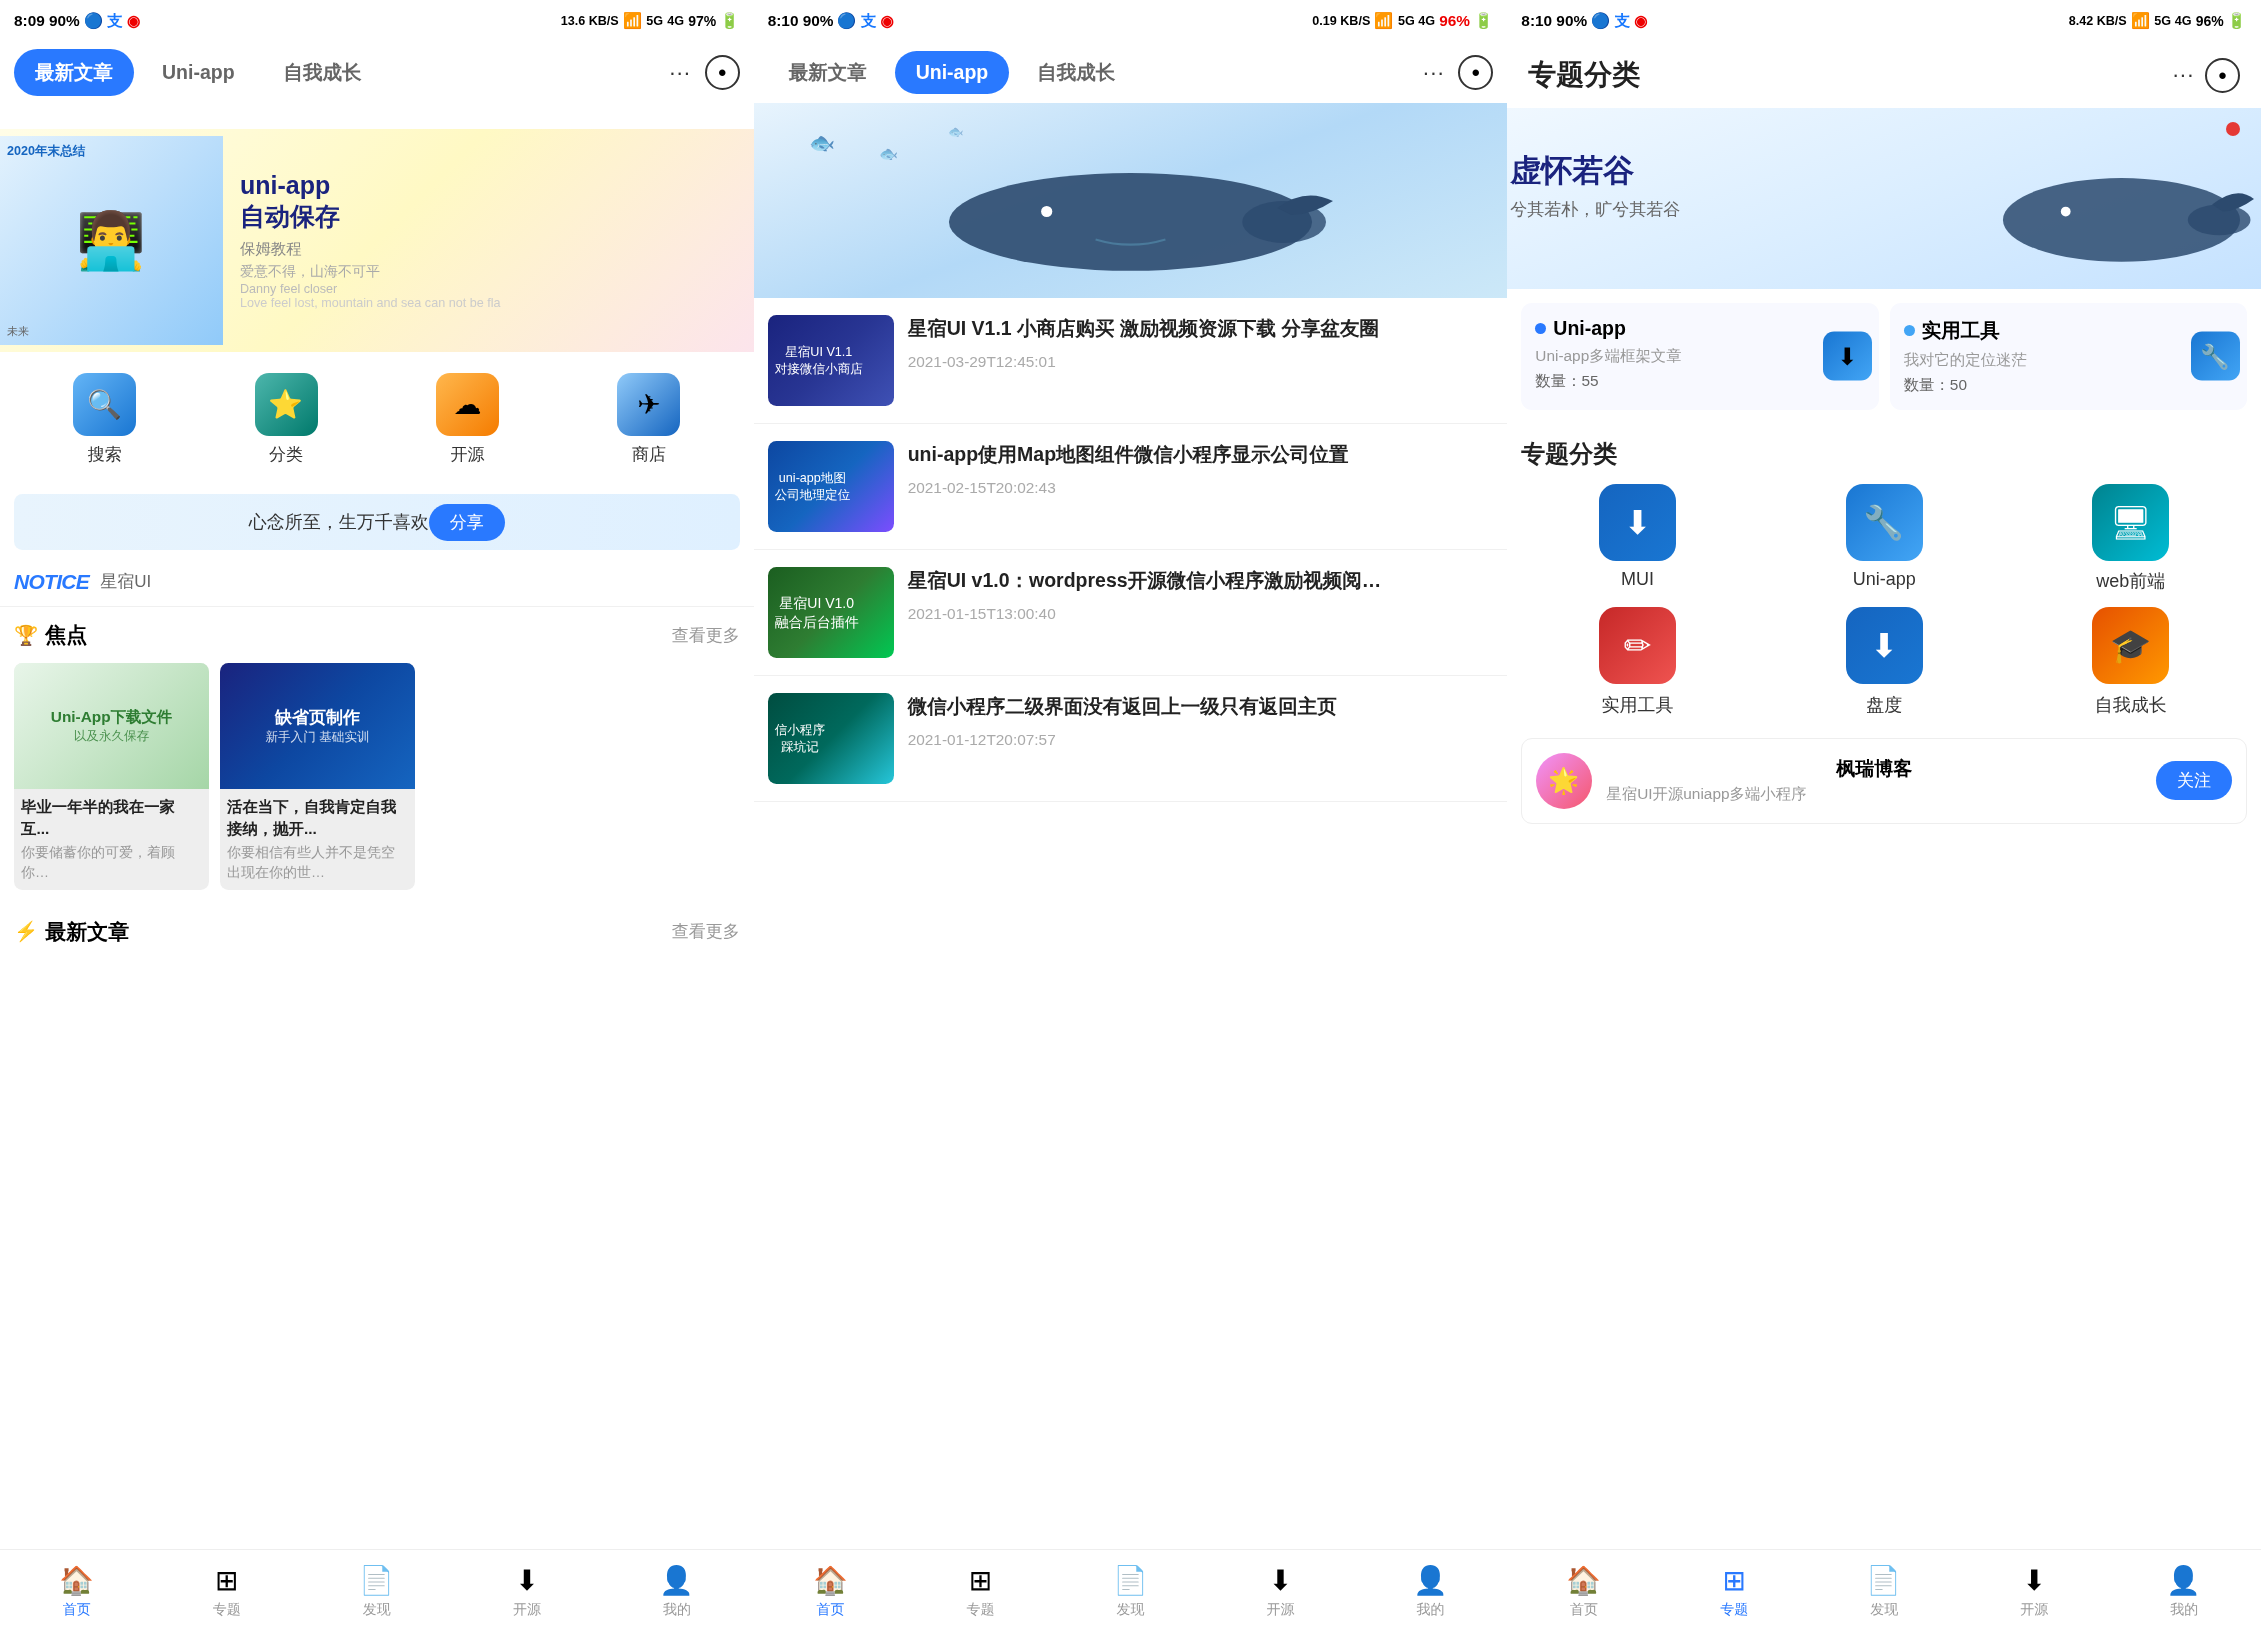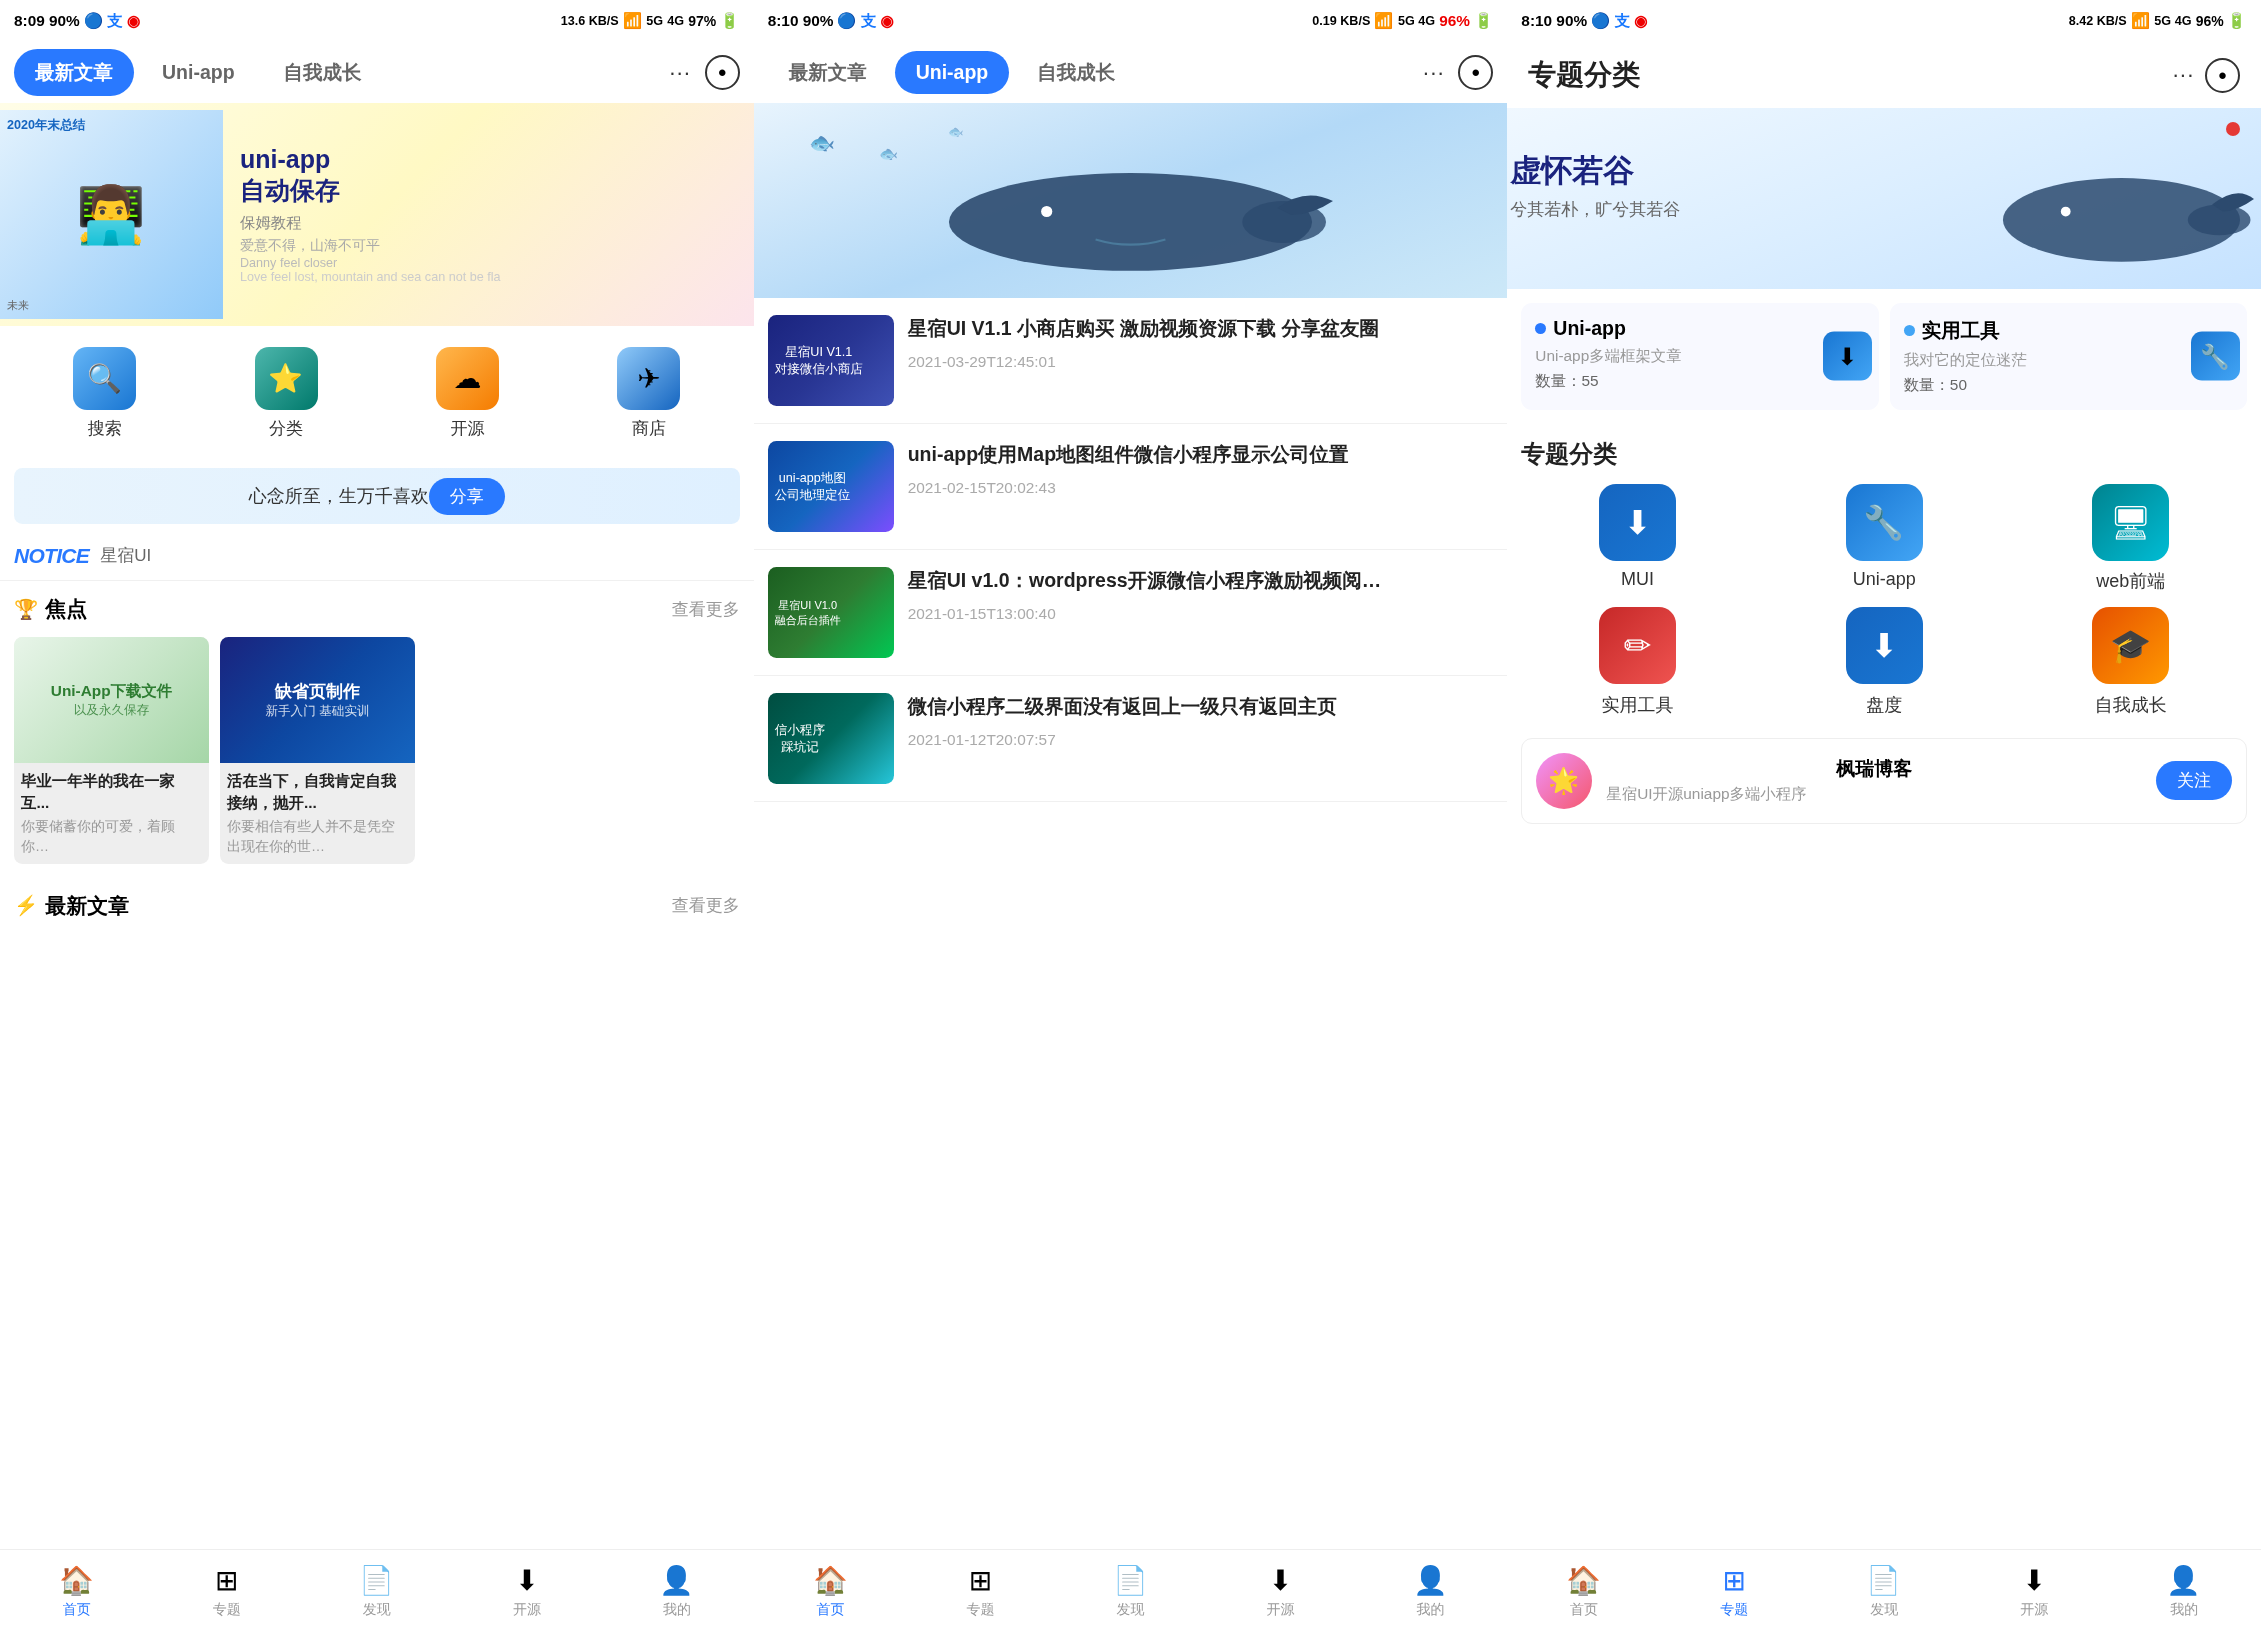--- a/index.html
+++ b/index.html
@@ -67,20 +67,21 @@
     
     .content { flex: 1; overflow-y: auto; overflow-x: hidden; }
     
     .hero-banner {
       width: 100%;
       height: 223px;
       background: linear-gradient(135deg, #ffecd2 0%, #fcb69f 100%);
       position: relative;
       overflow: hidden;
       border-radius: 0;
+      margin-top: 26px;
     }
     
     .icon-grid {
       display: flex;
       justify-content: space-around;
       padding: 21px 14px;
       background: #fff;
     }
     .icon-item { display: flex; flex-direction: column; align-items: center; gap: 7px; }
     .icon-circle {
@@ -453,21 +454,21 @@
           <div style="color:#fff;font-size:12.6px;text-align:center;padding:7px;line-height:1.3;">uni-app地图<br>公司地理定位</div>
         </div>
         <div class="article-info">
           <div class="article-title">uni-app使用Map地图组件微信小程序显示公司位置</div>
           <div class="article-time">2021-02-15T20:02:43</div>
         </div>
       </div>
 
       <div class="article-item">
         <div class="article-thumb thumb-3">
-          <div style="color:#fff;font-size:11px;text-align:center;padding:7px;line-height:1.3;">星宿UI V1.0<br>融合后台插件</div>
+          <div style="color:#fff;font-size:14px;text-align:center;padding:7px;line-height:1.3;">星宿UI V1.0<br>融合后台插件</div>
         </div>
         <div class="article-info">
           <div class="article-title">星宿UI v1.0：wordpress开源微信小程序激励视频阅…</div>
           <div class="article-time">2021-01-15T13:00:40</div>
         </div>
       </div>
 
       <div class="article-item">
         <div class="article-thumb thumb-4">
           <div style="color:#fff;font-size:12.6px;text-align:center;padding:7px;line-height:1.3;">信小程序<br>踩坑记</div>

